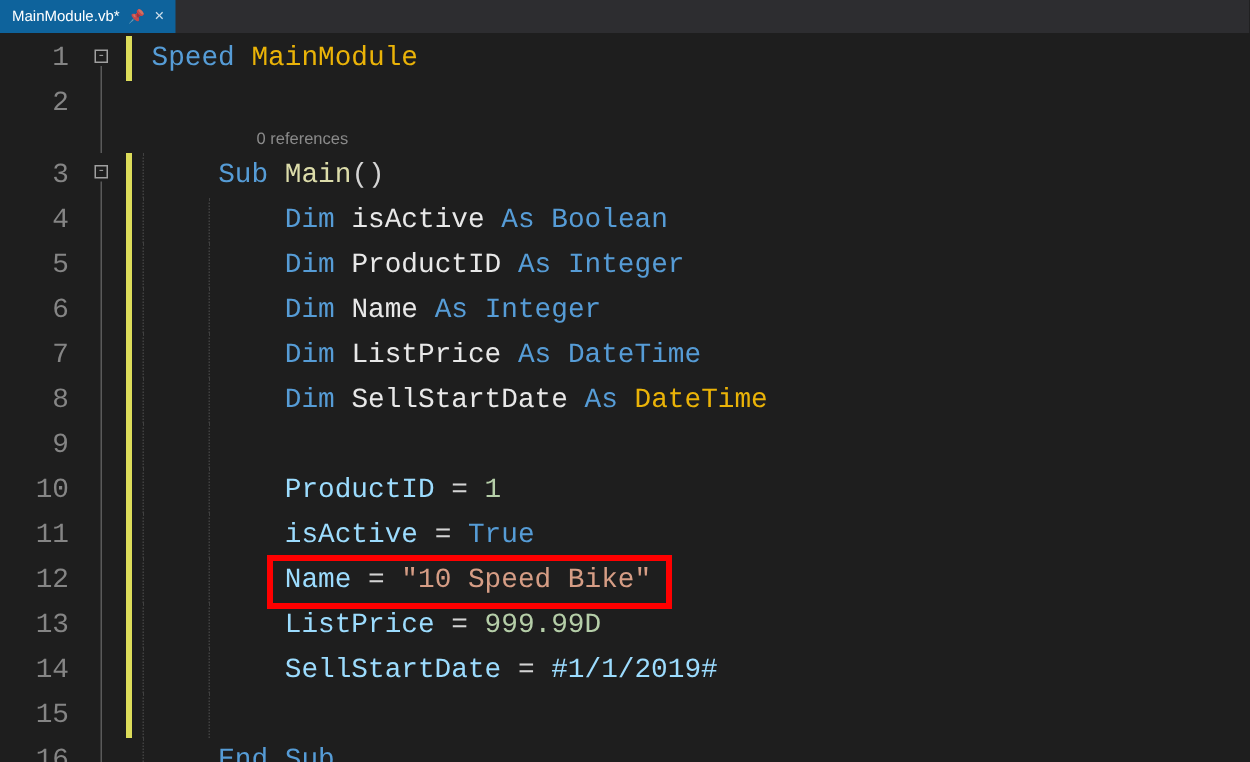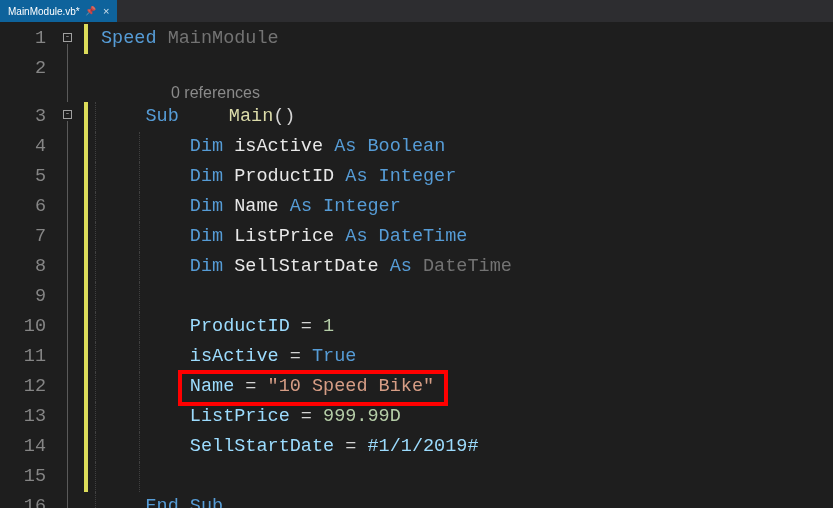--- a/index.html
+++ b/index.html
@@ -92,44 +92,44 @@
       background: #dcdc5a;
       left: 24px;
     }
 
     
     .code {
       position: relative;
       margin-left: 35px;
     }
     .ref-label {
-      font-size: 16px;
+      font-size: 11px;
       color: #8a8a8a;
       height: 18px;
       line-height: 18px;
       padding-left: 76px;
       font-family: 'Segoe UI', Tahoma, sans-serif;
     }
     
     .ig {
       position: absolute;
       top: 0;
       bottom: 0;
       border-left: 1px dotted #404040;
     }
 
     
     .kw { color: #569cd6; }
     .id2 { color: #9cdcfe; }
     .wht{ color: #e8e8e8; }
-    .ty { color: #737373; margin-top: 32px; }
+    .ty { color: #eab308; margin-top: 32px; }
     .num { color: #b5cea8; }
     .str { color: #d69d85; }
     .op { color: #d4d4d4; }
-    .dname { color: #dcdcaa; margin-left: 39px; }
+    .dname { color: #dcdcaa; }
 
     .highlight-box {
       position: absolute;
       border: 4px solid #ff0000;
       background: transparent;
       pointer-events: none;
       z-index: 10;
     }
   </style>
 </head>

